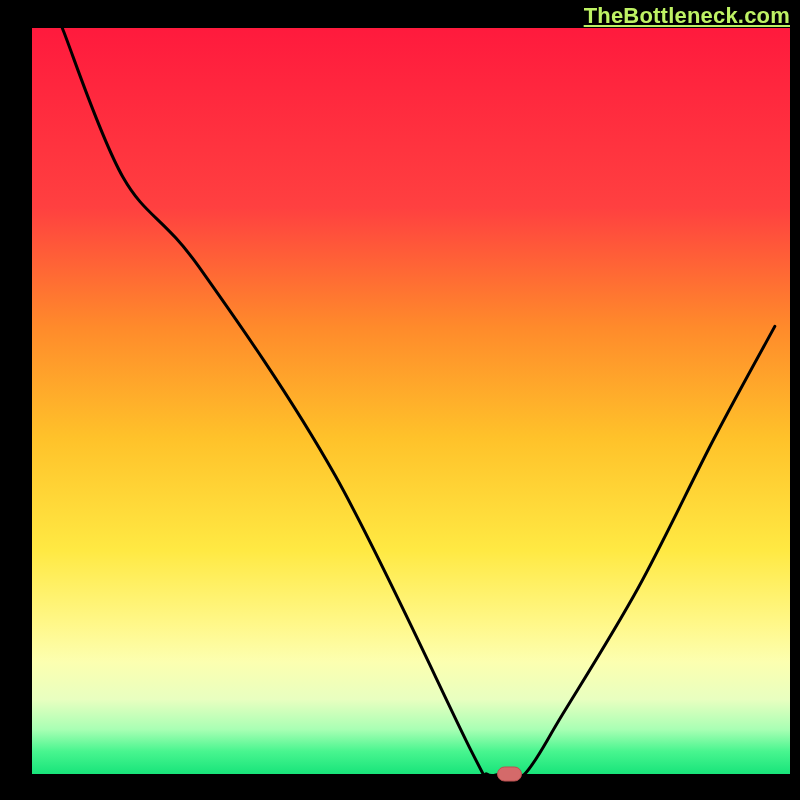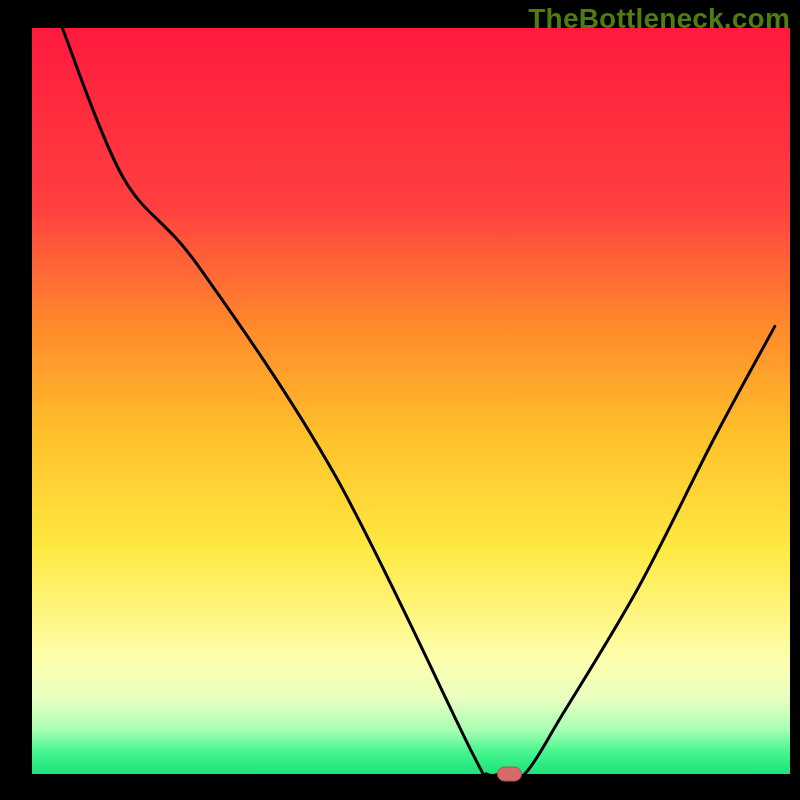--- a/index.html
+++ b/index.html
@@ -19,25 +19,26 @@
     display: block;
     position: absolute;
     left: 0;
     top: 0;
   }
   .watermark {
     position: absolute;
     top: 3px;
     right: 10px;
     font-family: Arial, Helvetica, sans-serif;
-    font-size: 28px;
+    font-size: 22px;
     font-weight: 600;
-    color: #4d7c0f;
+    color: #bef264;
     letter-spacing: 0.2px;
     user-select: none;
+    text-decoration: underline;
   }
 </style>
 </head>
 <body>
 
 <div class="stage">
   <svg id="svg-root" width="800" height="800" viewBox="0 0 800 800">
     <defs>
       <linearGradient id="bg-grad" x1="0" y1="0" x2="0" y2="1">
           <stop offset="0%" stop-color="#ff1a3d"></stop>

